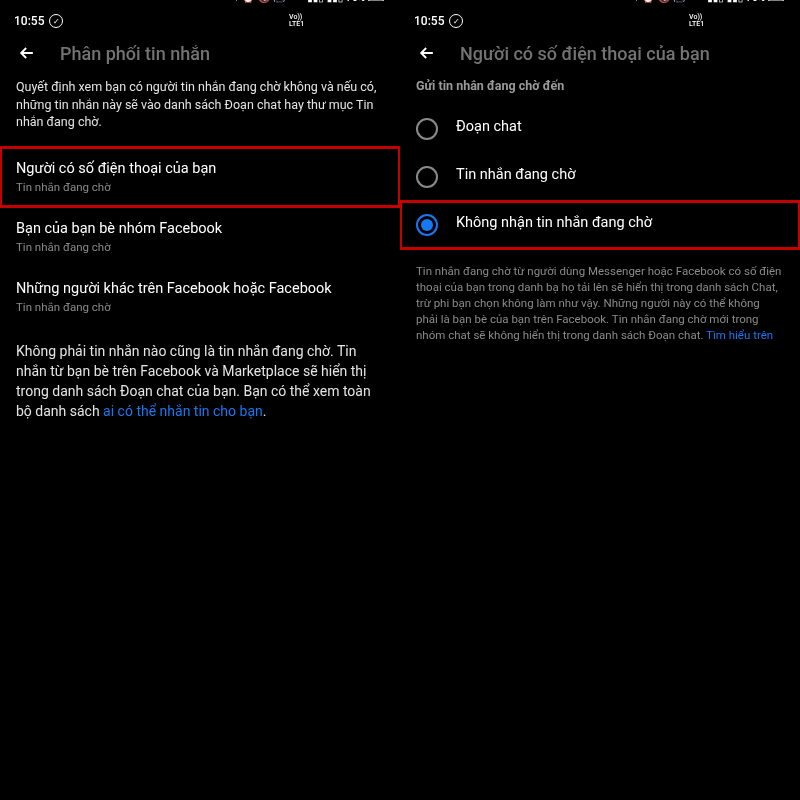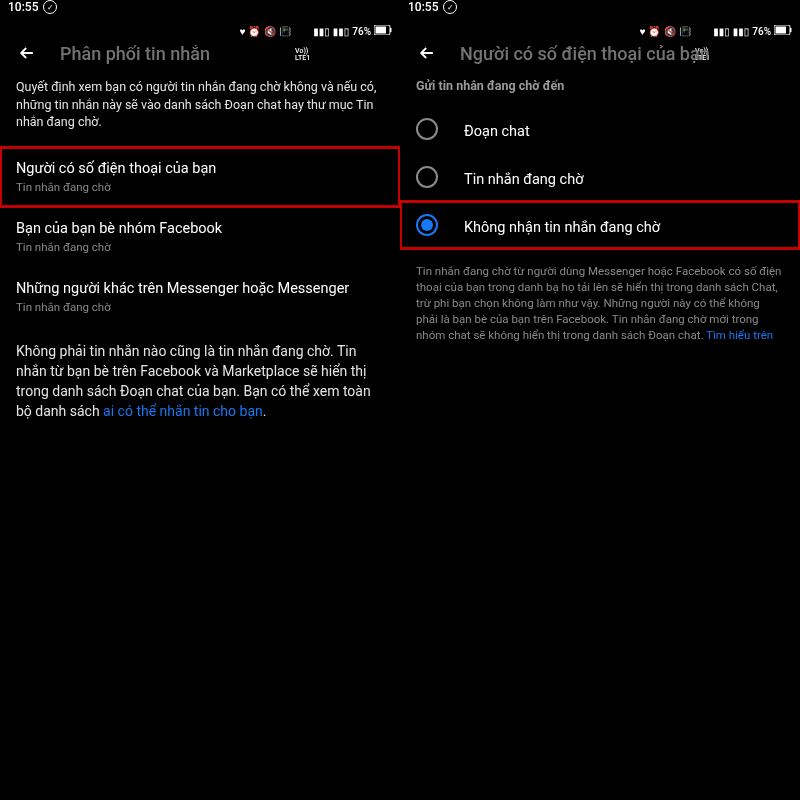--- a/index.html
+++ b/index.html
@@ -16,23 +16,23 @@
       background: #000;
       color: #fff;
       display: flex;
       flex-direction: column;
       overflow: hidden;
       position: relative;
     }
     .status-bar {
       height: 28px;
       display: flex;
-      align-items: flex-start;
+      align-items: flex-end;
       justify-content: space-between;
-      padding: 0 8px;
+      padding: 0 14px;
       font-size: 12px;
       font-weight: 500;
     }
     .status-left { display: flex; align-items: center; gap: 5px; }
     .status-right { display: flex; align-items: center; gap: 3px; font-size: 10px; }
     .status-right svg, .status-right span { flex-shrink: 0; }
     .header {
       display: flex;
       align-items: center;
       padding: 14px 16px 12px;
@@ -81,23 +81,23 @@
     }
     .link { color: #1877f2; }
     .section-label {
       padding: 2px 16px 12px;
       font-size: 12.5px;
       color: #9a9a9a;
       font-weight: bold;
     }
     .radio-item {
       display: flex;
-      align-items: flex-end;
+      align-items: flex-start;
       padding: 13px 16px;
-      gap: 26px;
+      gap: 18px;
       position: relative;
     }
     .radio {
       width: 22px;
       height: 22px;
       border: 2px solid #8a8a8a;
       border-radius: 50%;
       flex-shrink: 0;
       display: flex;
       align-items: center;
@@ -177,21 +177,21 @@
     <div class="item-title">Người có số điện thoại của bạn</div>
     <div class="item-sub">Tin nhắn đang chờ</div>
   </div>
 
   <div class="item">
     <div class="item-title">Bạn của bạn bè nhóm Facebook</div>
     <div class="item-sub">Tin nhắn đang chờ</div>
   </div>
 
   <div class="item">
-    <div class="item-title">Những người khác trên Messenger hoặc Messenger</div>
+    <div class="item-title">Những người khác trên Facebook hoặc Facebook</div>
     <div class="item-sub">Tin nhắn đang chờ</div>
   </div>
 
   <div class="footer-text">
     <span>Không phải tin nhắn nào cũng là tin nhắn đang chờ. Tin nhắn từ bạn bè trên Facebook và Marketplace sẽ hiển thị trong danh sách Đoạn chat của bạn. Bạn có thể xem toàn bộ danh sách </span><span class="link">ai có thể nhắn tin cho bạn</span><span>.</span>
   </div>
 </div>
 
 <div class="phone">
   <div class="status-bar">

